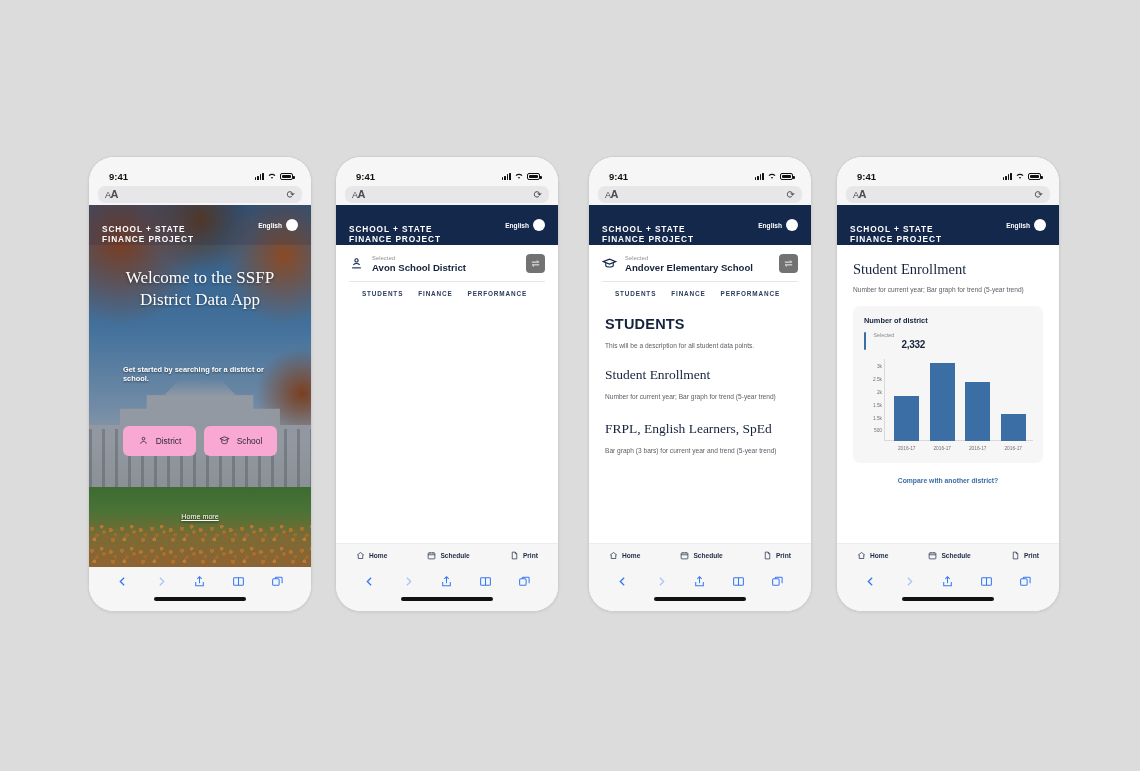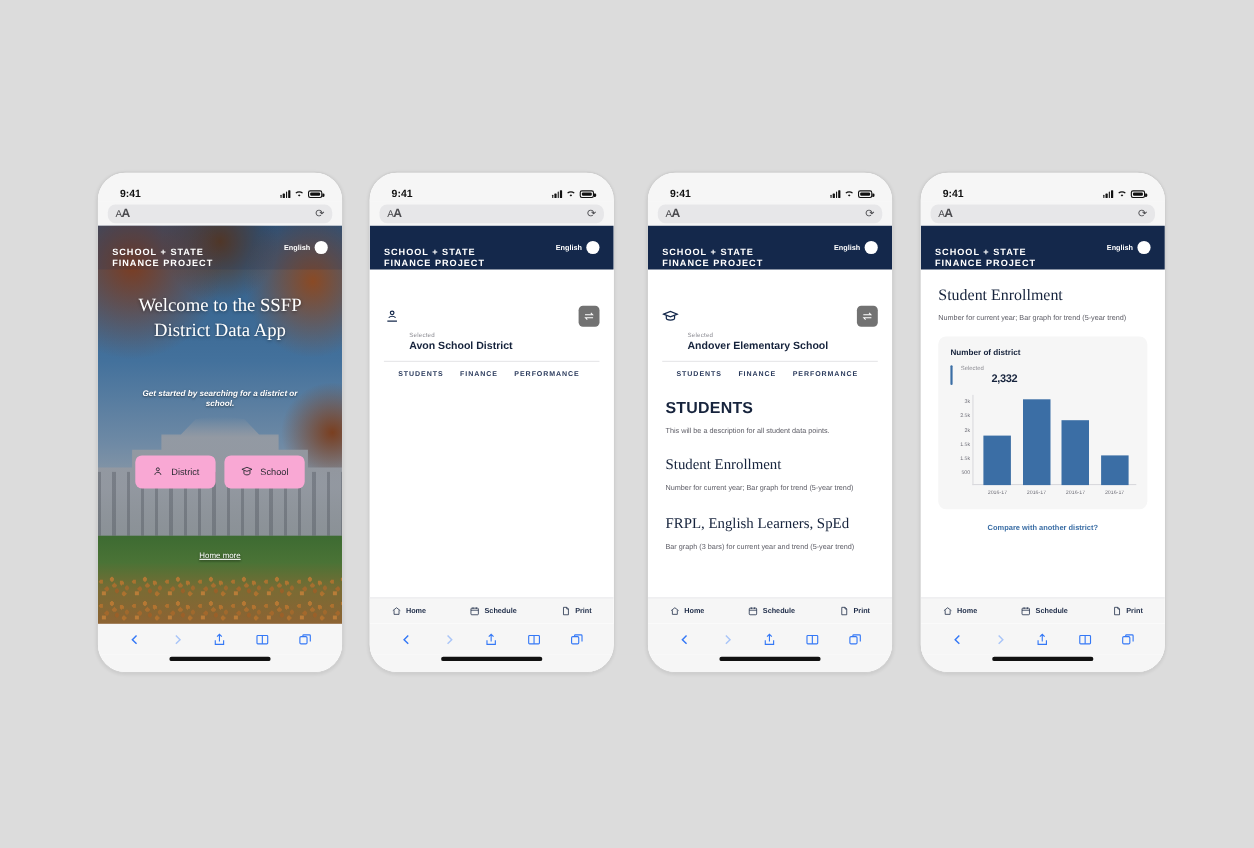--- a/index.html
+++ b/index.html
@@ -83,21 +83,21 @@
     display: flex; align-items: center; justify-content: center;
     font-size: 7px; color: #14284b;
   }
 
   
   .selrow {
     display: flex; align-items: center; gap: 8px;
     padding: 9px 13px 8px 13px;
   }
   .selicon { width: 15px; height: 15px; flex: 0 0 15px; color: #14284b; }
-  .seltext { flex: 1; margin-top: 48px; }
+  .seltext { flex: 1; }
   .sel-label { font-size: 5.6px; color: #8b8b92; letter-spacing: .2px; }
   .sel-value { font-size: 9.6px; font-weight: 700; color: #16233c; margin-top: 1px; }
   .swapbtn {
     width: 19px; height: 19px; border-radius: 4px; background: #727272;
     display: flex; align-items: center; justify-content: center;
     color: #fff; font-size: 10px; flex: 0 0 19px;
   }
   .divider { height: 1px; background: #e6e6e8; margin: 0 13px; }
 
   
@@ -213,22 +213,22 @@
       radial-gradient(circle at 80% 90%, #b5742f 0 2px, rgba(0,0,0,0) 2px);
     background-size: 30px 22px; opacity: .85; }
 
   .hero-overlay { position: absolute; inset: 0; display: flex; flex-direction: column; }
   .hero-appbar { background: rgba(20,40,75,.18); }
   .hero-body { flex: 1; padding: 0 34px; display: flex; flex-direction: column;
                align-items: center; gap: 34px; }
   .hero-title { font-family: "Liberation Serif", serif; color: #fff;
                 font-size: 17px; text-align: center; line-height: 1.28;
                 margin-top: 22px; text-shadow: 0 1px 3px rgba(0,0,0,.45); }
-  .hero-cta { color: #fff; font-size: 7.4px; font-weight: 700; margin-top: 8px;
-              text-align: center; text-shadow: 0 1px 2px rgba(0,0,0,.5); font-style: italic; }
+  .hero-cta { color: #fff; font-size: 7.4px; font-weight: 700; margin-top: 20px;
+              text-align: left; text-shadow: 0 1px 2px rgba(0,0,0,.5); }
   .hero-btns { display: flex; gap: 8px; margin-top: 9px; width: 100%; }
   .hero-btn { flex: 1; height: 30px; background: #f9a8d4; border-radius: 6px;
               display: flex; align-items: center; justify-content: center; gap: 7px;
               font-size: 8.4px; color: #2b2b33; }
   .hero-btn svg { width: 11px; height: 11px; color: #2b2b33; }
   .learnmore { color: #fff; font-size: 7.2px; margin-top: 22px;
                text-decoration: underline; text-shadow: 0 1px 2px rgba(0,0,0,.6); }
 </style>
 </head>
 <body>

